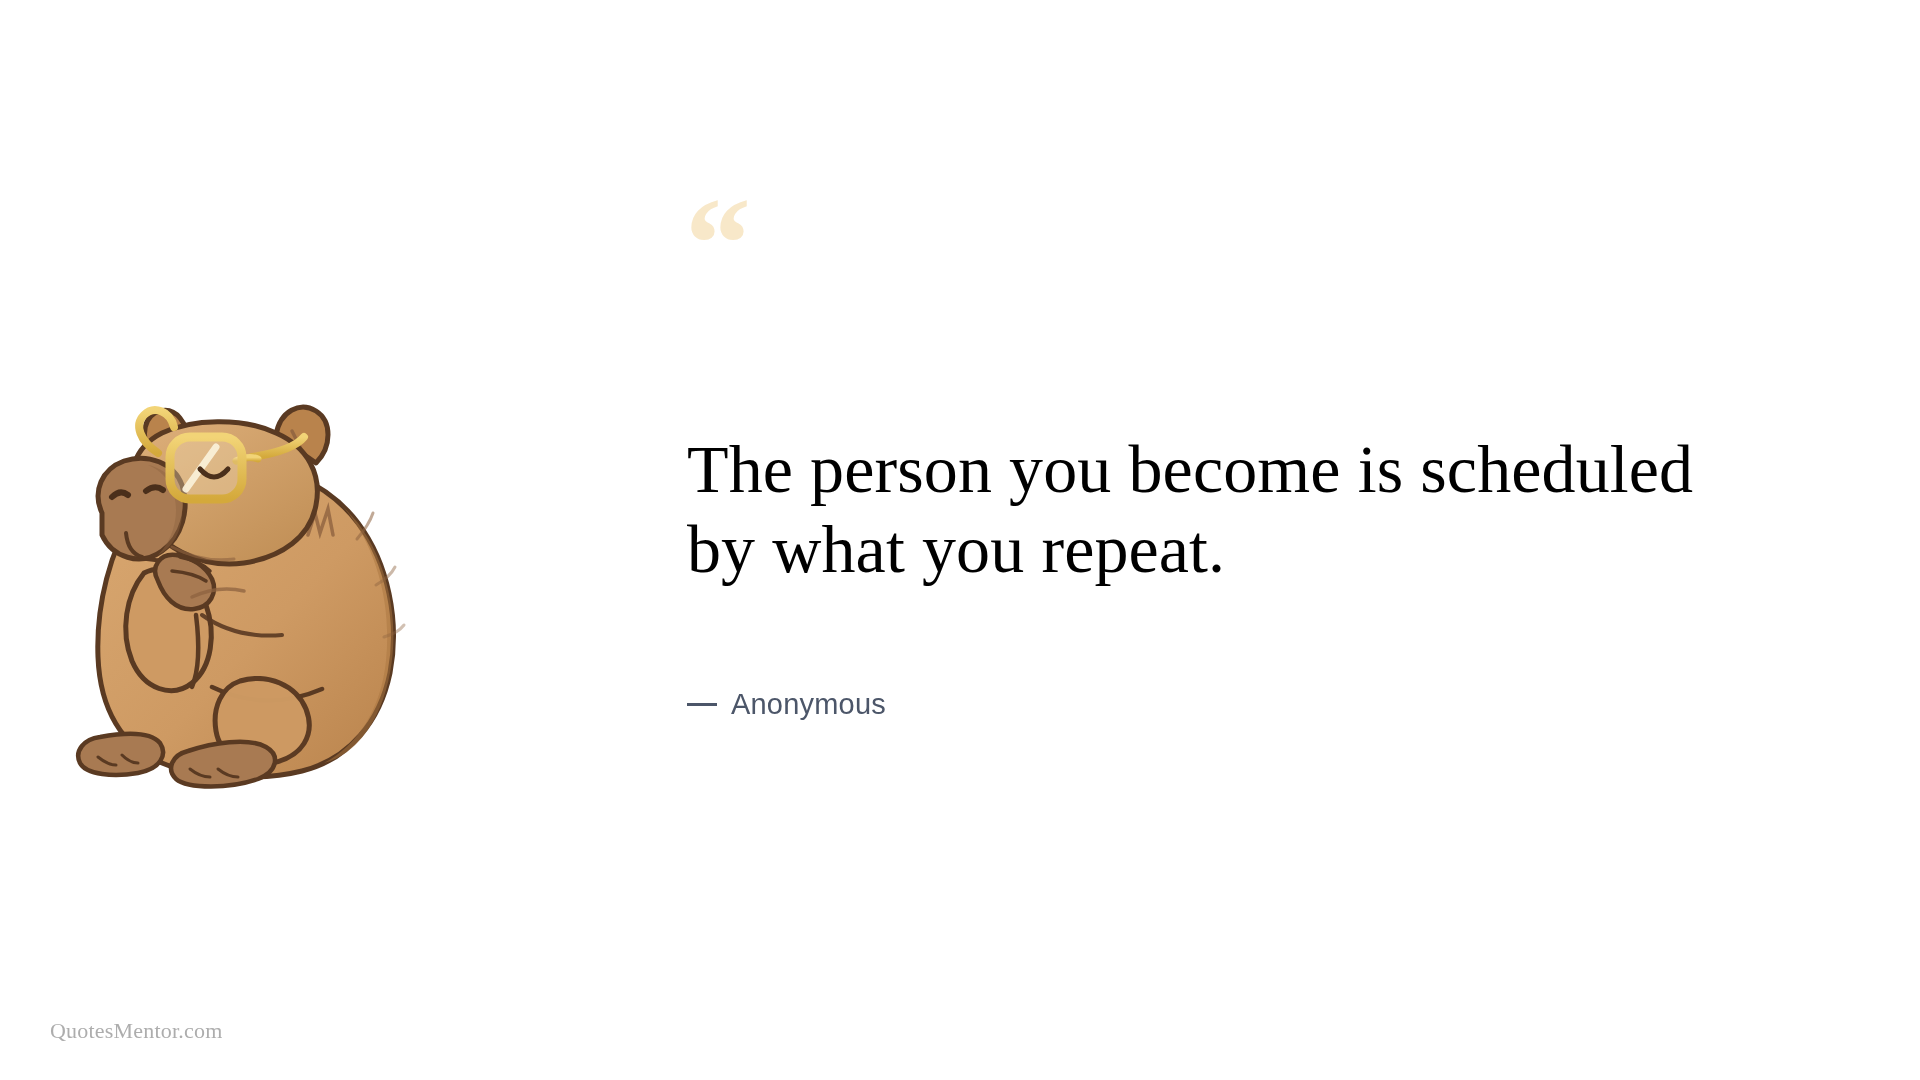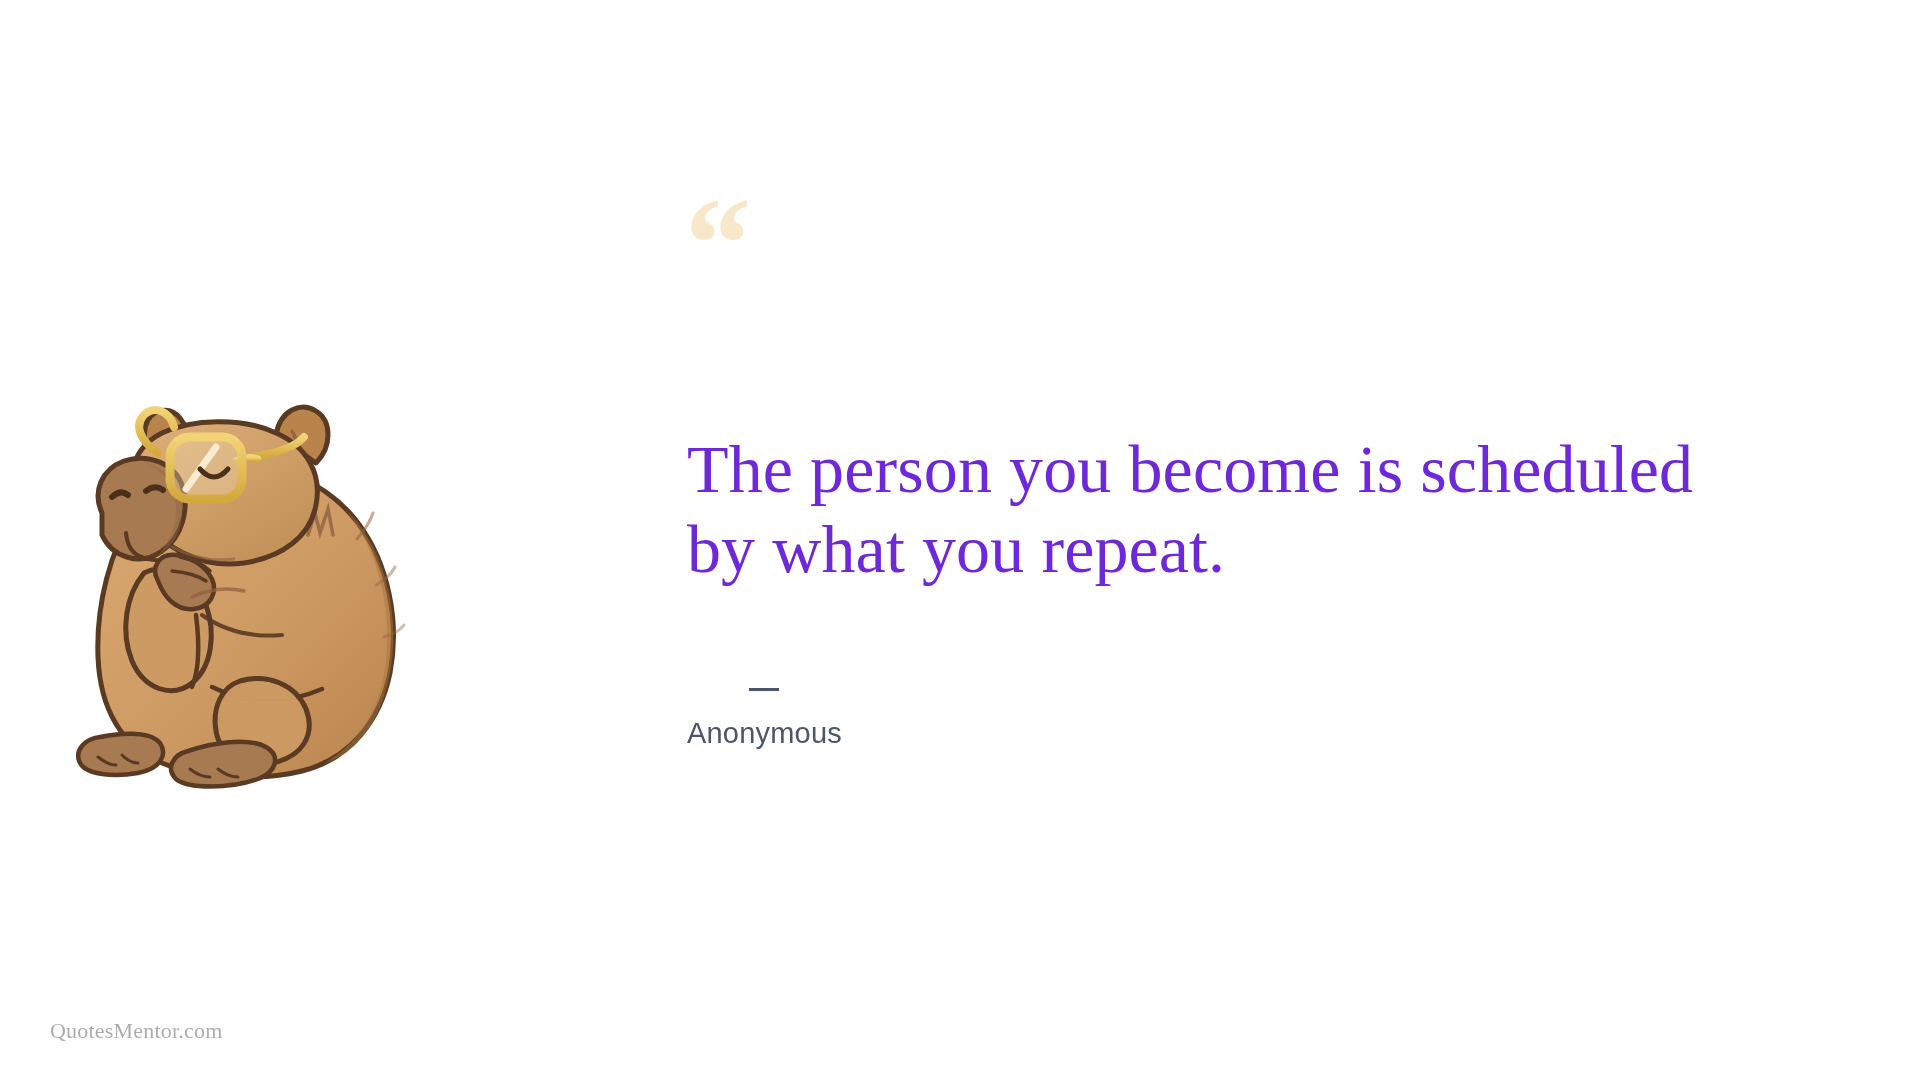--- a/index.html
+++ b/index.html
@@ -59,38 +59,37 @@
   }
 
   .quote-text {
     position: absolute;
     left: 2px;
     top: 430px;
     width: 1050px;
     font-family: "Liberation Serif", serif;
     font-size: 68px;
     line-height: 1.17;
-    color: #6d28d9;
+    color: #000000;
     font-weight: 400;
     letter-spacing: 0.1px;
   }
 
   .attribution {
     position: absolute;
     left: 2px;
     top: 688px;
     display: flex;
     align-items: center;
-    gap: 26px;
+    gap: 14px;
     font-family: "Liberation Sans", sans-serif;
     font-size: 29px;
     color: #4C5669;
     font-weight: 400;
     letter-spacing: 0.2px;
-    flex-direction: column;
   }
   .attr-dash {
     display: inline-block;
     width: 30px;
     height: 3px;
     background: #4C5669;
     flex: none;
   }
 
   

